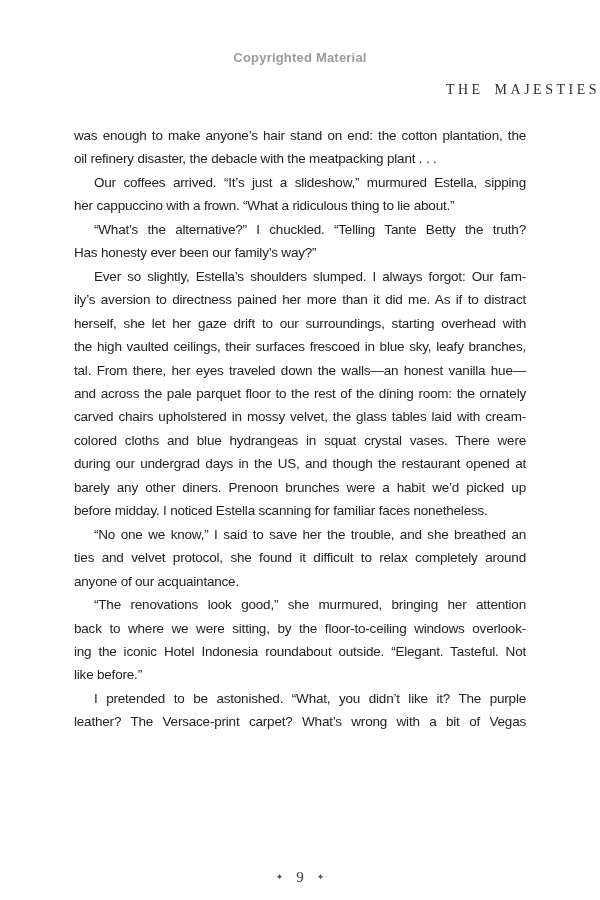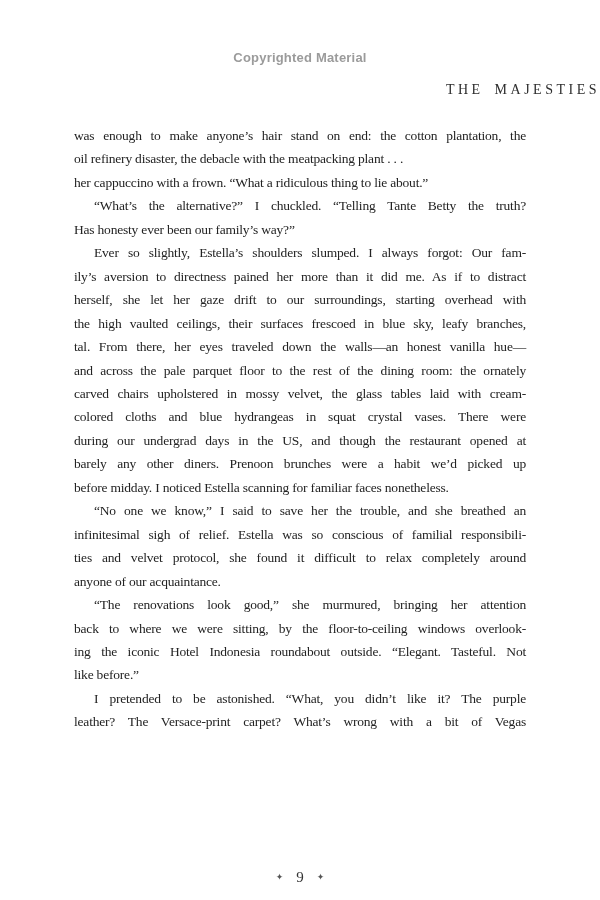--- a/index.html
+++ b/index.html
@@ -39,21 +39,21 @@
     font-size: 14px;
     color: #2e2e2e;
     letter-spacing: 3.5px;
     word-spacing: 4px;
   }
   .body-text {
     position: absolute;
     top: 88px;
     left: 74px;
     width: 452px;
-    font-family: Liberation Serif, serif;
+    font-family: Liberation Sans, sans-serif;
     font-size: 13.5px;
     line-height: 23.45px;
     color: #232323;
     letter-spacing: -0.2px;
   }
   .para { margin: 0; }
   .line {
     text-align: justify;
     text-align-last: justify;
     white-space: normal;
@@ -90,20 +90,21 @@
   <div class="notice top">Copyrighted Material</div>
 
   <div class="running-header">THE MAJESTIES</div>
 
   <div class="body-text">
       <div class="para">
         <div class="line">was enough to make anyone’s hair stand on end: the cotton plantation, the</div>
         <div class="line last">oil refinery disaster, the debacle with the meatpacking plant . . .</div>
       </div>
       <div class="para">
+        <div class="line indent">Our coffees arrived. “It’s just a slideshow,” murmured Estella, sipping</div>
         <div class="line last">her cappuccino with a frown. “What a ridiculous thing to lie about.”</div>
       </div>
       <div class="para">
         <div class="line indent">“What’s the alternative?” I chuckled. “Telling Tante Betty the truth?</div>
         <div class="line last">Has honesty ever been our family’s way?”</div>
       </div>
       <div class="para">
         <div class="line indent">Ever so slightly, Estella’s shoulders slumped. I always forgot: Our fam-</div>
         <div class="line">ily’s aversion to directness pained her more than it did me. As if to distract</div>
         <div class="line">herself, she let her gaze drift to our surroundings, starting overhead with</div>
@@ -111,21 +112,20 @@
         <div class="line">tal. From there, her eyes traveled down the walls—an honest vanilla hue—</div>
         <div class="line">and across the pale parquet floor to the rest of the dining room: the ornately</div>
         <div class="line">carved chairs upholstered in mossy velvet, the glass tables laid with cream-</div>
         <div class="line">colored cloths and blue hydrangeas in squat crystal vases. There were</div>
         <div class="line">during our undergrad days in the US, and though the restaurant opened at</div>
         <div class="line">barely any other diners. Prenoon brunches were a habit we’d picked up</div>
         <div class="line last">before midday. I noticed Estella scanning for familiar faces nonetheless.</div>
       </div>
       <div class="para">
         <div class="line indent">“No one we know,” I said to save her the trouble, and she breathed an</div>
-        <div class="line">infinitesimal sigh of relief. Estella was so conscious of familial responsibili-</div>
         <div class="line">ties and velvet protocol, she found it difficult to relax completely around</div>
         <div class="line last">anyone of our acquaintance.</div>
       </div>
       <div class="para">
         <div class="line indent">“The renovations look good,” she murmured, bringing her attention</div>
         <div class="line">back to where we were sitting, by the floor-to-ceiling windows overlook-</div>
         <div class="line">ing the iconic Hotel Indonesia roundabout outside. “Elegant. Tasteful. Not</div>
         <div class="line last">like before.”</div>
       </div>
       <div class="para">

